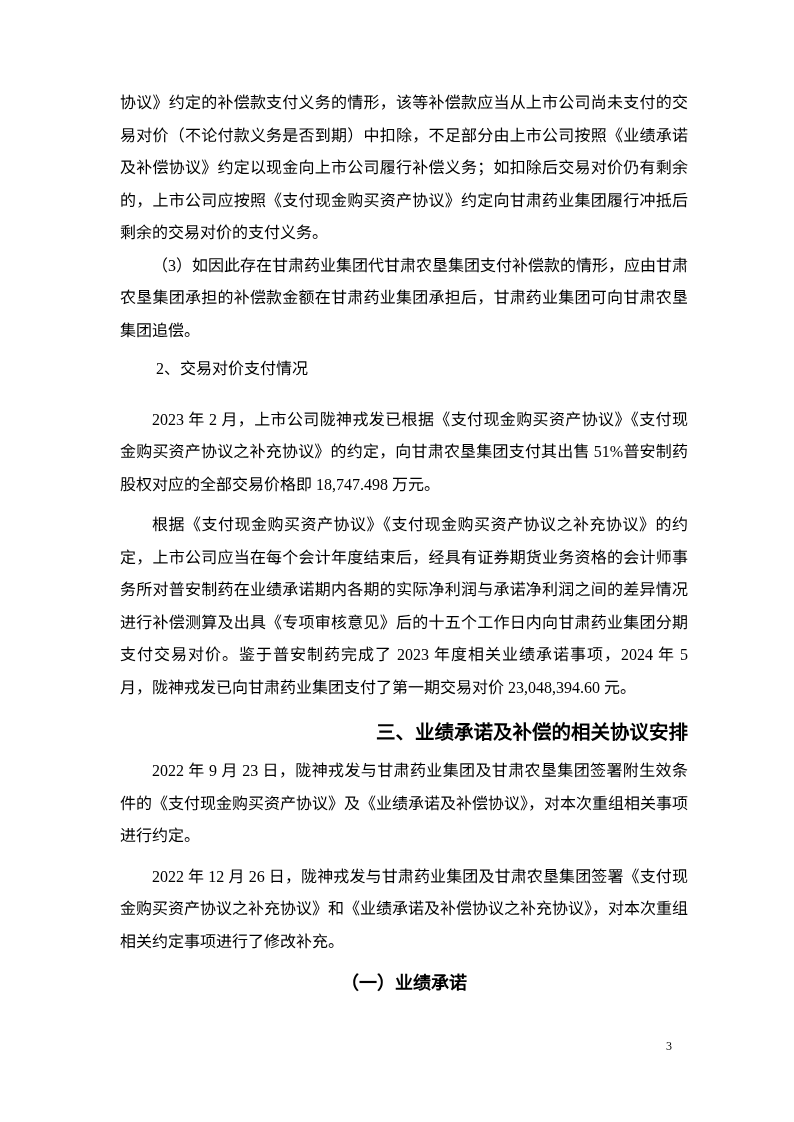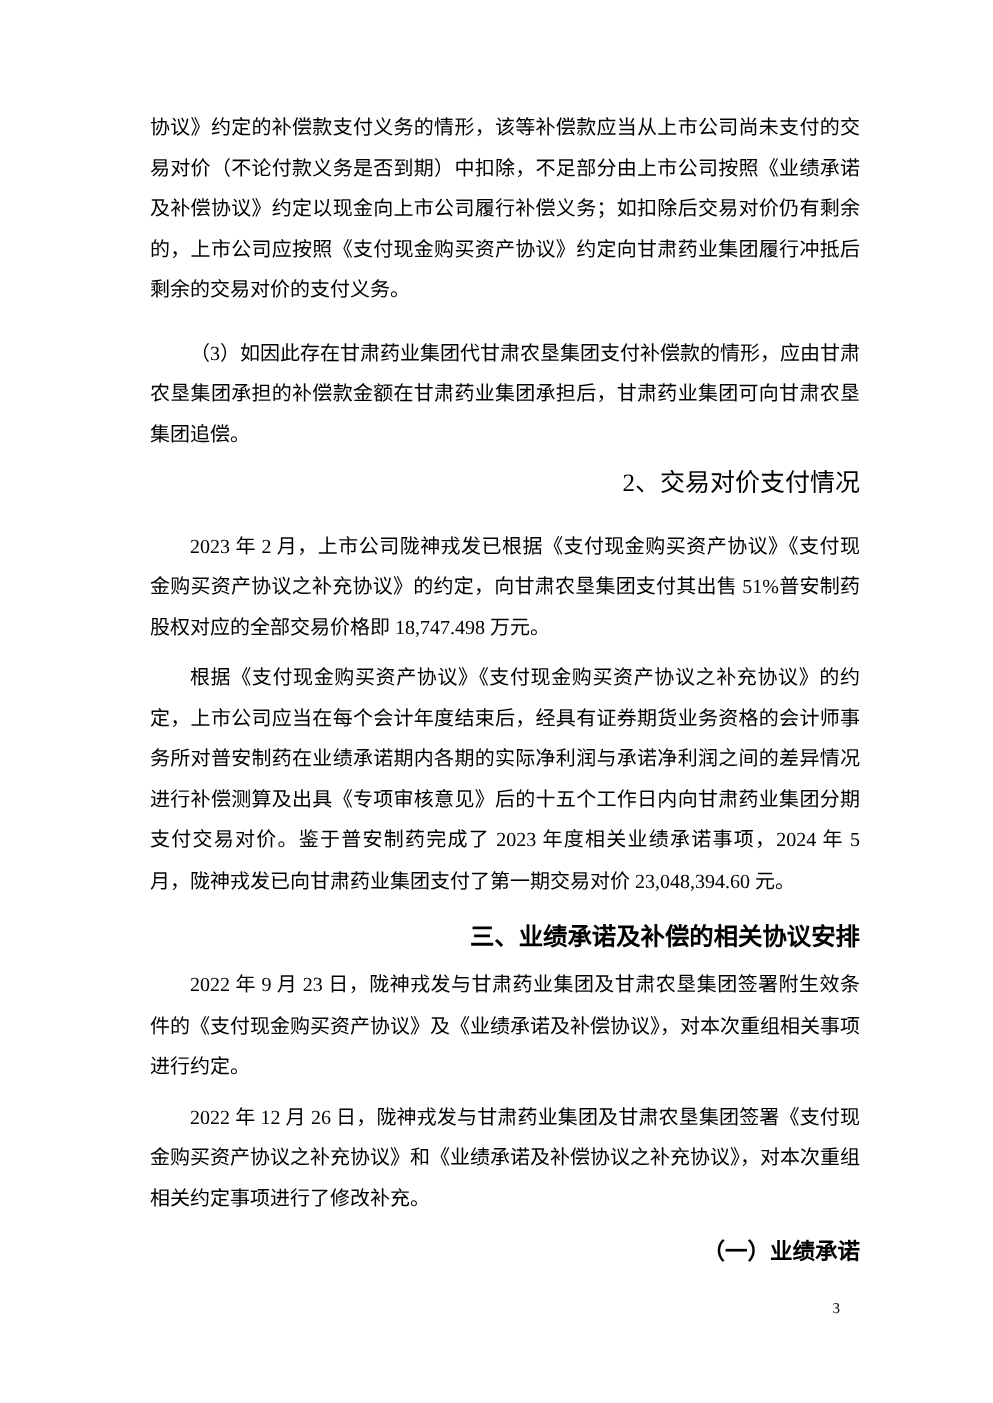--- a/index.html
+++ b/index.html
@@ -29,42 +29,42 @@
     line-height: 32.5px;
     text-align: justify;
     text-indent: 32px;
     word-break: break-all;
   }
   .para.no-indent {
     text-indent: 0;
   }
   .subhead {
     margin: 0;
-    font-size: 20px;
+    font-size: 16px;
     line-height: 32.5px;
     text-indent: 36px;
-    text-align: right;
+    text-align: left;
   }
   .h1 {
     margin: 0;
     font-family: "Liberation Sans", "DejaVu Sans", sans-serif;
     font-weight: bold;
     font-size: 19.5px;
     line-height: 30px;
     text-align: left;
   }
   .h2 {
     margin: 0;
     font-family: "Liberation Sans", "DejaVu Sans", sans-serif;
     font-weight: bold;
     font-size: 18px;
     line-height: 28px;
-    text-align: right;
+    text-align: center;
   }
-  .mt-p1 { margin-top: 18px; }
+  .mt-p1 { margin-top: 0; }
   .mt-p2 { margin-top: 6px; }
   .mt-p3 { margin-top: 18px; }
   .mt-p4 { margin-top: 8px; }
   .mt-h1 { margin-top: 13px; text-align: right; }
   .mt-p5 { margin-top: 8px; }
   .mt-p6 { margin-top: 8px; }
   .mt-h2 { margin-top: 11px; }
   .page-number {
     position: absolute;
     top: 1038px;

